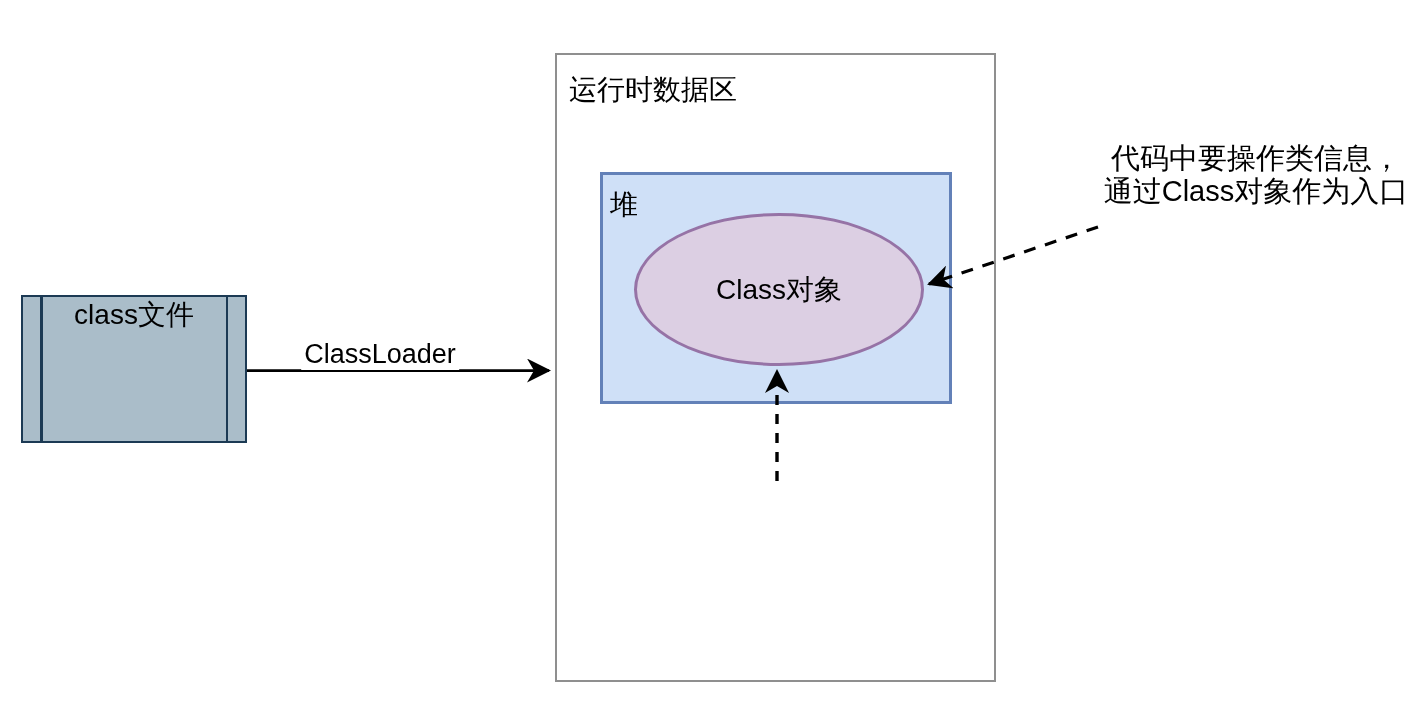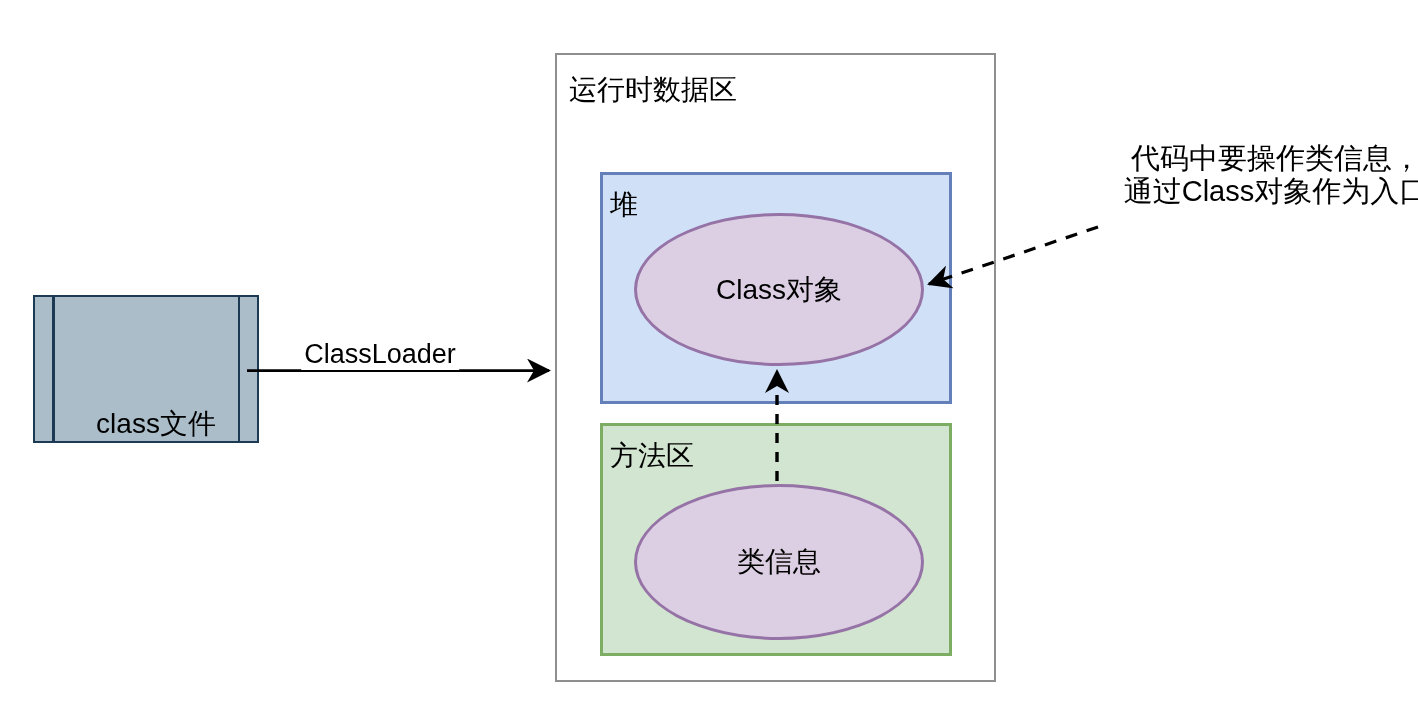--- a/index.html
+++ b/index.html
@@ -5,31 +5,31 @@
   html, body { margin: 0; padding: 0; background: #ffffff; }
   #canvas {
     position: relative;
     width: 1418px;
     height: 718px;
     background: #ffffff;
     font-family: "Liberation Sans", sans-serif;
     color: #000;
     overflow: hidden;
   }
-  .abs { position: absolute; padding-left: 20px; }
+  .abs { position: absolute; }
 
   
   .class-file {
     left: 21px; top: 295px; width: 226px; height: 148px;
     background: #aabdc9;
     border: 2.5px solid #1c3a54;
     box-sizing: border-box;
-    display: flex; align-items: flex-end; justify-content: center;
+    display: flex; align-items: flex-start; justify-content: center;
     text-align: center;
-    font-size: 28px; line-height: 35px; margin-left: 12px;
+    font-size: 28px; line-height: 35px;
   }
   .vbar {
     position: absolute; top: 0; bottom: 0; width: 2.5px;
     background: #1c3a54;
   }
   .vbar.left  { left: 17px; }
   .vbar.right { right: 17px; }
 
   
   .runtime {
@@ -104,26 +104,20 @@
   <div class="abs runtime" style="border-color: rgb(143, 143, 143);">
     <div class="runtime-title">运行时数据区</div>
 
     <div class="region heap" style="background: rgb(207, 224, 247); border: 3px solid rgb(99, 129, 184);">
       <div class="region-label">堆</div>
       <div class="ellipse class-object" style="background: rgb(220, 207, 227); border: 3px solid rgb(150, 115, 166);">
         <span>Class对象</span>
       </div>
     </div>
 
-    <div class="region method" style="background: rgb(210, 229, 208); border: 3px solid rgb(124, 173, 98);">
-      <div class="region-label">方法区</div>
-      <div class="ellipse class-info" style="background: rgb(220, 207, 227); border: 3px solid rgb(150, 115, 166);">
-        <span>类信息</span>
-      </div>
-    </div>
   </div>
 
   <svg id="connector-layer" width="1418" height="718" viewBox="0 0 1418 718">
     <defs>
       <marker id="arrowhead" viewBox="0 0 12 12" refX="11" refY="6" markerWidth="24" markerHeight="24" orient="auto" markerUnits="userSpaceOnUse">
         <path d="M0,0 L12,6 L0,12 L3.5,6 Z" fill="#000"></path>
       </marker>
     </defs>
     <line x1="247" y1="370.5" x2="549" y2="370.5" stroke="#000" stroke-width="2.75" marker-end="url(#arrowhead)"></line>
     <line x1="777" y1="481" x2="777" y2="371" stroke="#000" stroke-width="3.4" stroke-dasharray="10 9" marker-end="url(#arrowhead)"></line>

